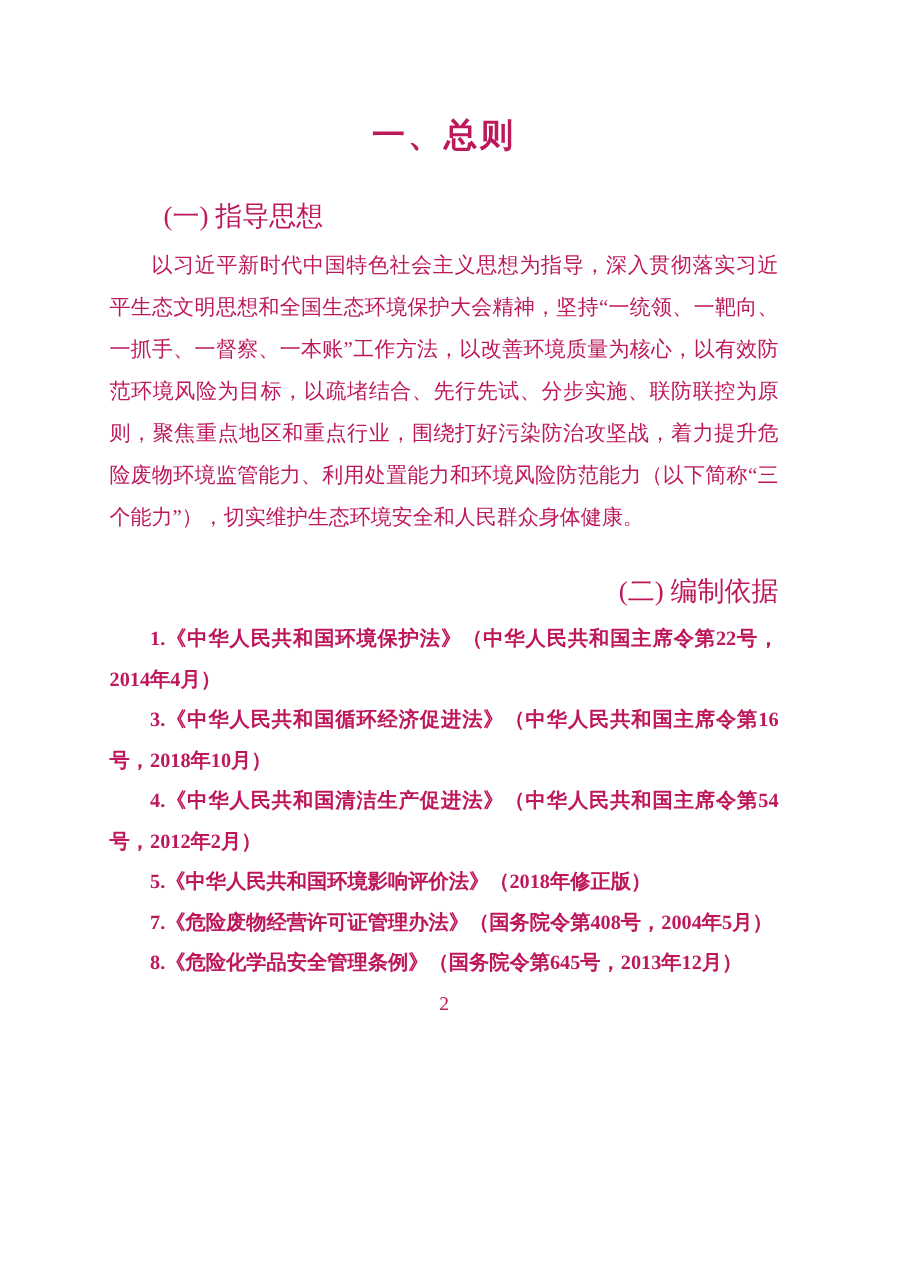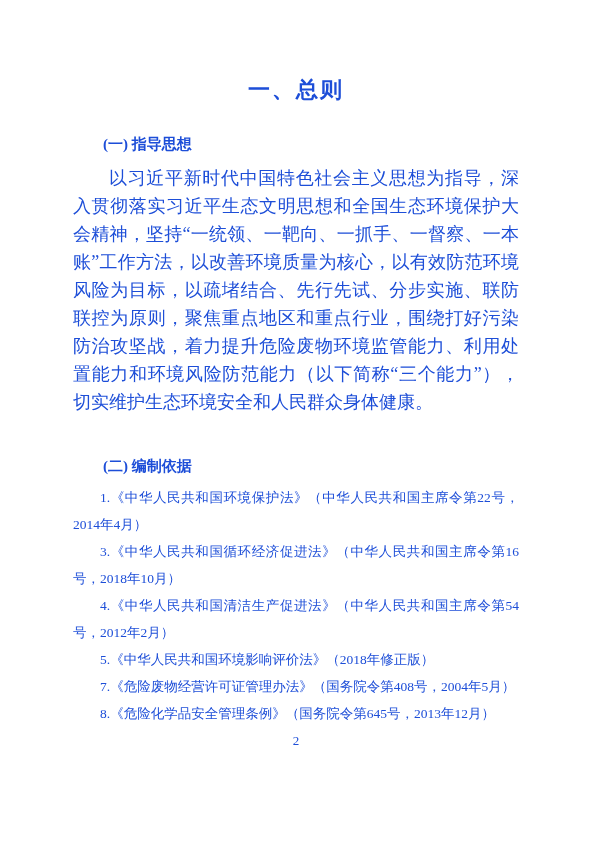--- a/index.html
+++ b/index.html
@@ -6,57 +6,59 @@
     margin: 0;
     padding: 0;
     background: #ffffff;
   }
   .page {
     position: relative;
     width: 592px;
     height: 848px;
     box-sizing: border-box;
     background: #ffffff;
-    color: #1d4ed8;
+    color: #be185d;
     font-family: "Liberation Serif", "DejaVu Serif", serif;
     padding: 74px 73px 0 73px;
     overflow: hidden;
   }
   .doc-title {
     font-size: 22px;
     line-height: 32px;
     font-weight: 700;
     text-align: center;
     letter-spacing: 2px;
   }
   .sec-heading {
-    font-size: 15px;
+    font-size: 18px;
     line-height: 28px;
-    font-weight: 700;
+    font-weight: 400;
     text-indent: 2em;
     margin-top: 24px;
   }
   .sec-heading.second {
-    margin-top: 36px;
+    margin-top: 20px;
+    text-align: right;
   }
   .para {
     margin-top: 6px;
-    font-size: 18px;
+    font-size: 14px;
     line-height: 28px;
     text-align: justify;
     text-indent: 2em;
   }
   .items {
     margin-top: 4px;
   }
   .item {
     font-size: 13.5px;
     line-height: 27px;
     text-align: justify;
     text-indent: 2em;
+    font-weight: bold;
   }
   .page-number {
     margin-top: 5px;
     text-align: center;
     font-size: 13px;
     line-height: 18px;
   }
 </style>
 </head>
 <body>

